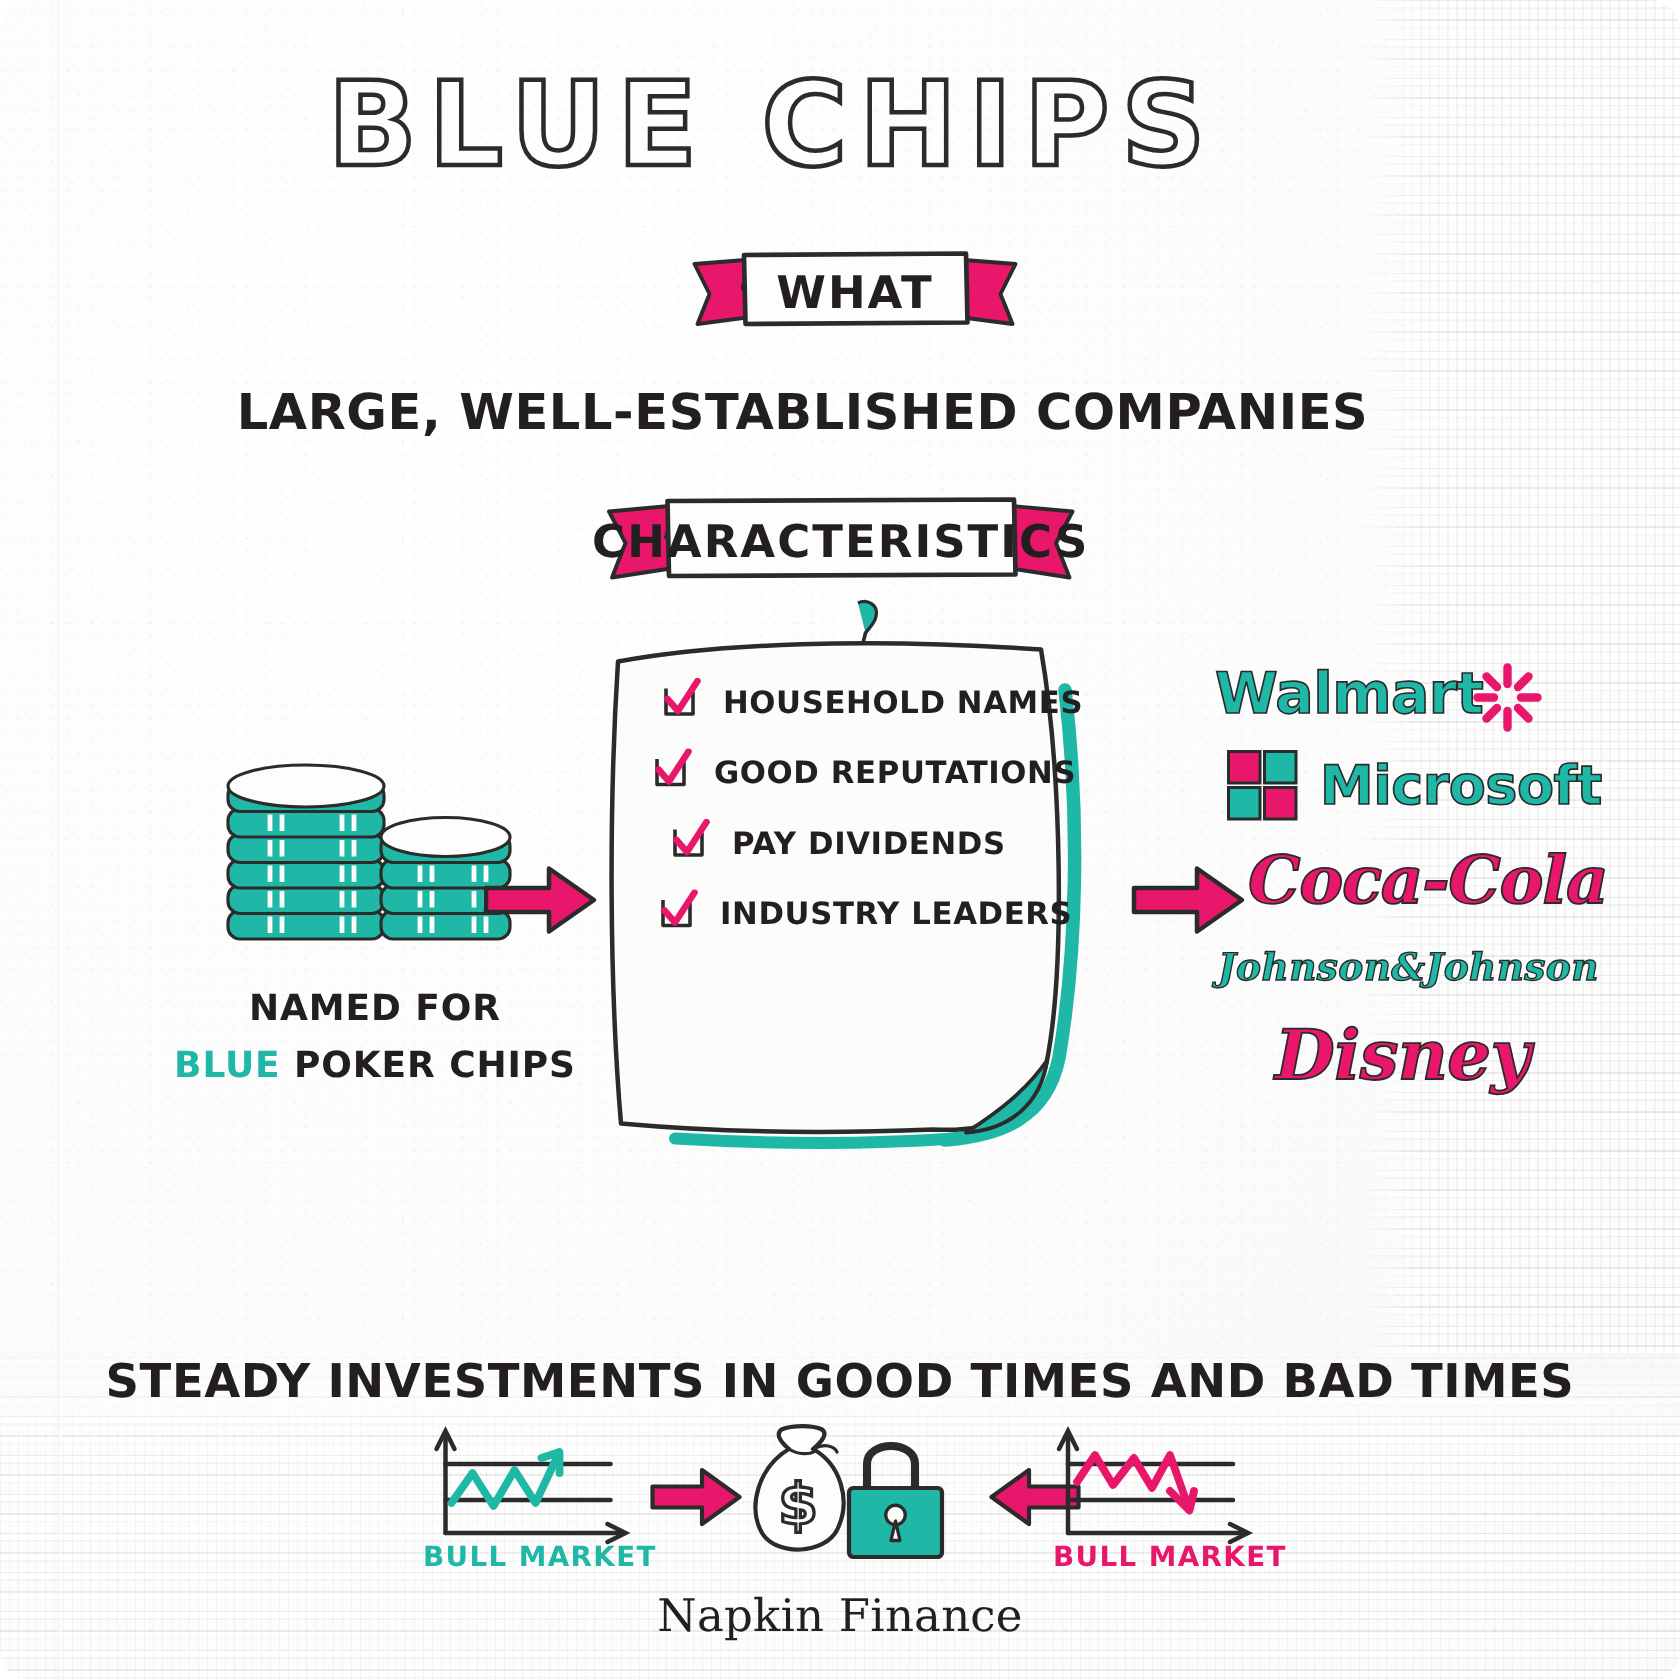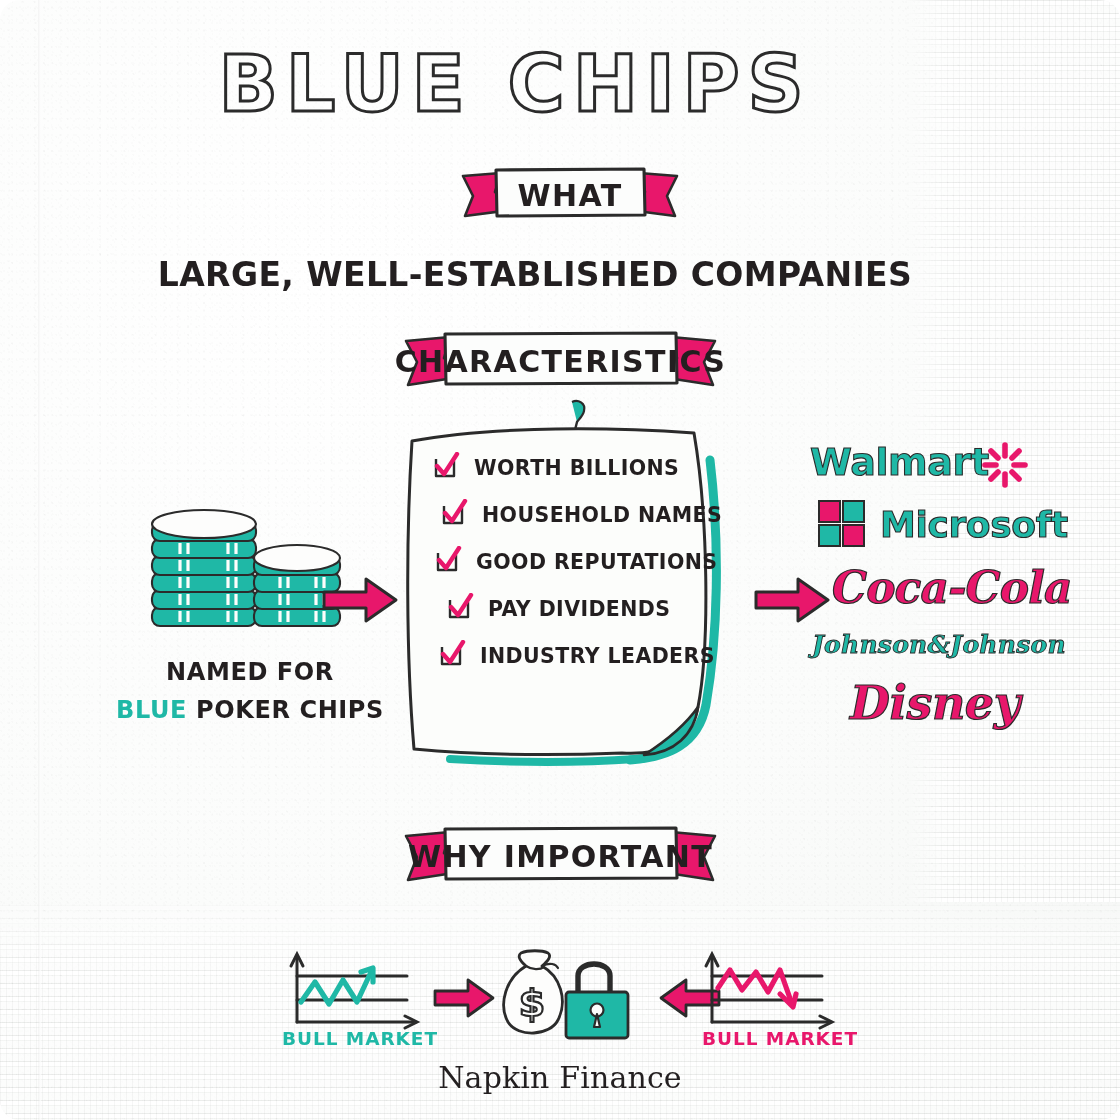--- a/index.html
+++ b/index.html
@@ -290,29 +290,20 @@
              C310 100, 312 230, 300 292
              C292 330, 262 340, 224 338
              C150 341, 82 340, 16 334
              C8 240, 8 120, 14 26 Z" fill="#fcfdfb" stroke="#2b2b2b" stroke-width="3" stroke-linejoin="round"></path>
 
     <path d="M300 292 C296 320, 276 338, 246 340 C268 326, 286 312, 300 292 Z" fill="#1fb8a6" stroke="#2b2b2b" stroke-width="2.6" stroke-linejoin="round"></path>
   </svg>
 
   <div class="abs" id="checklist">
 
-    <div class="check-row">
-      <span class="check-box">
-        <svg width="28" height="28" viewBox="0 0 28 28">
-          <path d="M4 7 L4 24 L22 24 L22 9" fill="none" stroke="#2b2b2b" stroke-width="2.4" stroke-linejoin="round"></path>
-          <path d="M5 14 L12 22 L25 2" fill="none" stroke="#e8176b" stroke-width="4.4" stroke-linecap="round" stroke-linejoin="round"></path>
-        </svg>
-      </span>
-      <span class="hand check-label">WORTH BILLIONS</span>
-    </div>
 
     <div class="check-row" style="margin-left:8px;">
       <span class="check-box">
         <svg width="28" height="28" viewBox="0 0 28 28">
           <path d="M4 7 L4 24 L22 24 L22 9" fill="none" stroke="#2b2b2b" stroke-width="2.4" stroke-linejoin="round"></path>
           <path d="M5 14 L12 22 L25 2" fill="none" stroke="#e8176b" stroke-width="4.4" stroke-linecap="round" stroke-linejoin="round"></path>
         </svg>
       </span>
       <span class="hand check-label">HOUSEHOLD NAMES</span>
     </div>
@@ -453,29 +444,22 @@
   </div>
 
   <div class="abs" style="left:812px; top:630px;">
     <span class="logo-jnj">Johnson&amp;Johnson</span>
   </div>
 
   <div class="abs" style="left:850px; top:676px;">
     <span class="logo-disney">Disney</span>
   </div>
 
-  <div class="abs banner" style="left:398px; top:820px; width:325px; height:72px;">
-    <svg width="325" height="72" viewBox="0 0 325 72" style="position:absolute;left:0;top:0;">
-      <path d="M8 16 L52 12 L46 33 L62 52 L10 60 L19 37 Z" fill="#e8176b" stroke="#2b2b2b" stroke-width="2.6" stroke-linejoin="round"></path>
-      <path d="M317 16 L273 12 L279 33 L263 52 L315 60 L306 37 Z" fill="#e8176b" stroke="#2b2b2b" stroke-width="2.6" stroke-linejoin="round"></path>
-      <path d="M47 9 L278 8 L279 58 L48 59 Z" fill="#fcfdfc" stroke="#2b2b2b" stroke-width="3.1" stroke-linejoin="round"></path>
-    </svg>
-    <span class="hand banner-label" style="position:relative;z-index:2;">WHY IMPORTANT</span>
-  </div>
-
+
+  <div class="abs hand sentence" style="left:0; top:903px; width:1120px; font-size:31px;">STEADY INVESTMENTS IN GOOD TIMES AND BAD TIMES</div>
 
   <svg class="abs" style="left:285px; top:950px;" width="150" height="80" viewBox="0 0 150 80">
     <g stroke="#2b2b2b" stroke-width="3" fill="none" stroke-linecap="round">
       <path d="M12 72 L12 8"></path>
       <path d="M6 16 L12 4 L18 16"></path>
       <path d="M12 72 L128 72"></path>
       <path d="M120 66 L132 72 L120 78"></path>
       <line x1="12" y1="26" x2="122" y2="26"></line>
       <line x1="12" y1="50" x2="122" y2="50"></line>
     </g>

